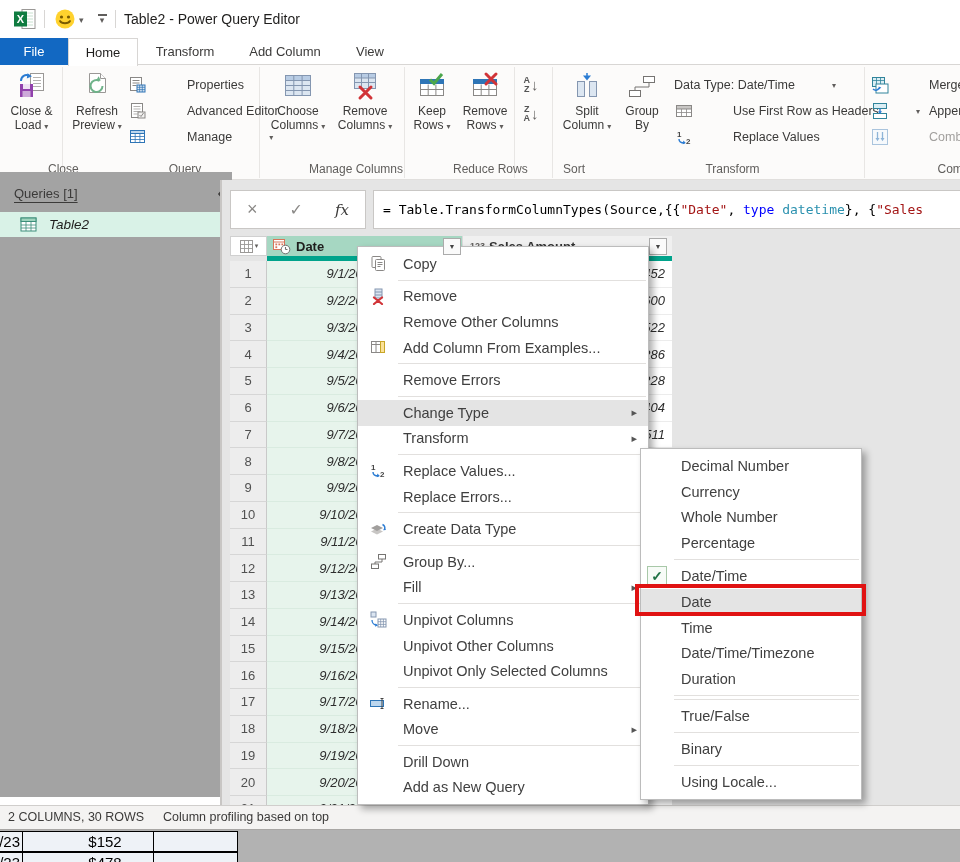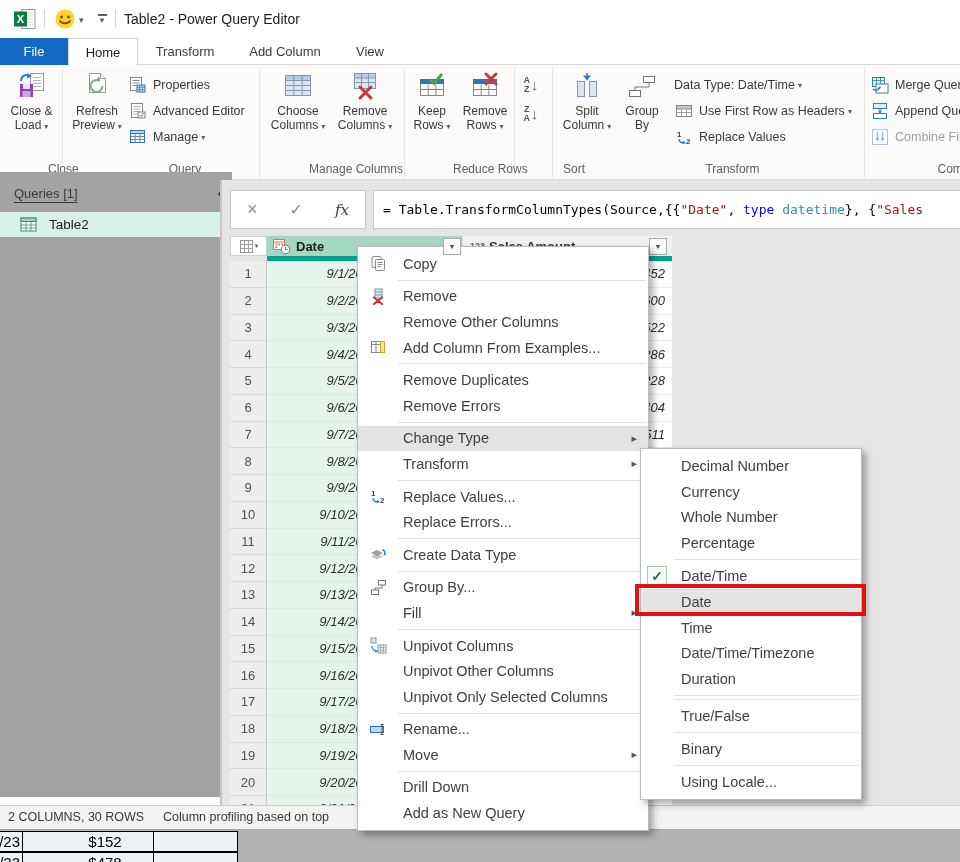--- a/index.html
+++ b/index.html
@@ -25,32 +25,32 @@
   .tab-home { left:68px; width:70px; background:#fff; border:1px solid #d8d6d4; border-bottom:none; height:28px; z-index:2; color:#1f1e1d; }
   .tab-transform { left:145px; width:80px; }
   .tab-addcol { left:238px; width:94px; }
   .tab-view { left:344px; width:52px; }
   
   .ribbon { position:absolute; left:0; top:65px; width:960px; height:115px; background:#fcfbfa; border-bottom:1px solid #e1dfdd; }
   .rgroup { position:absolute; top:2px; height:111px; border-right:1px solid #e8e6e4; }
   .glabel { position:absolute; bottom:2px; left:0; width:100%; text-align:center; font-size:12px; color:#605e5c; white-space:nowrap;padding-left:48px; }
   .big-btn { position:absolute; top:4px; text-align:center; font-size:12px; line-height:14px; color:#3b3a39; cursor:default; }
   .big-btn .bicon { height:33px; display:flex; align-items:flex-start; justify-content:center; }
-  .small-btn { position:absolute; left:0; height:22px; display:flex; align-items:center; font-size:12.5px; color:#3b3a39; white-space:nowrap; }
+  .small-btn { position:absolute; left:0; height:22px; display:flex; align-items:center; font-size:12.5px; color:#3b3a39; white-space:nowrap;gap:34px; }
   .small-btn .sicon { width:20px; margin-right:5px; display:flex; justify-content:center; }
   .dd { font-size:8px; color:#605e5c; margin-left:3px; }
   .sort-btn { position:absolute; left:0; width:32px; height:27px; display:flex; align-items:center; justify-content:center; }
   .sort-letters { font-size:9px; font-weight:bold; color:#555; line-height:9px; text-align:center; }
   .sort-arrow { font-size:15px; color:#6a6866; margin-left:1px; }
   .grayed { color:#a19f9d; }
   
   .queries-pane { position:absolute; left:0; top:172px; width:232px; height:625px; background:#a3a3a3; }
   .qp-header { position:absolute; left:14px; top:14px; font-size:13px; color:#3b3a39; text-decoration:underline; text-underline-offset:4px; }
   .qp-collapse { position:absolute; right:8px; top:10px; font-size:20px; color:#3b3a39; line-height:20px; }
-  .qp-item { position:absolute; left:0; top:40px; width:220px; height:25px; background:#d9f2e7; display:flex; align-items:center; font-size:13.5px; color:#1f1e1d; }
+  .qp-item { position:absolute; left:0; top:40px; width:220px; height:25px; background:#d9f2e7; display:flex; align-items:center; font-size:13.5px; color:#1f1e1d;font-style:italic; }
   .qp-item .qicon { margin:0 12px 0 20px; display:flex; }
   .splitter { position:absolute; left:220px; top:180px; width:2px; height:625px; background:#c8c6c4; }
   .canvas { position:absolute; left:222px; top:180px; width:738px; height:625px; background:#e5e5e5; }
   
   .fbtns { position:absolute; left:8px; top:10px; width:136px; height:39px; background:#fff; border:1px solid #c9c7c5; display:flex; align-items:center; justify-content:space-around; }
   .fbtn-x { font-size:18px; color:#8a8886; }
   .fbtn-check { font-size:16px; color:#8a8886; }
   .fbtn-fx { font-family:"DejaVu Serif", serif; font-style:italic; font-size:15px; color:#3b3a39; }
   .fbox { position:absolute; left:151px; top:10px; width:592px; height:39px; background:#fff; border:1px solid #c9c7c5; display:flex; align-items:center; padding-left:9px; overflow:hidden;
           font-family:"DejaVu Sans Mono", monospace; font-size:13px; white-space:pre; }
@@ -580,23 +580,20 @@
           <svg width="17" height="17" viewBox="0 0 17 17">
             <rect x="1.5" y="2.5" width="13" height="11" fill="#fff" stroke="#8a8886"></rect>
             <path d="M1.5 5.5h13M6 2.5v11" stroke="#8a8886"></path>
             <rect x="10.5" y="2.5" width="4" height="11" fill="#fbe199" stroke="#c8a628"></rect>
           </svg>
         </span>
         <span class="mi-label">Add Column From Examples...</span>
       </div>
       <div class="menu-sep"></div>
       <div class="menu-item">
-        <span class="mi-label">Remove Duplicates</span>
-      </div>
-      <div class="menu-item">
         <span class="mi-label">Remove Errors</span>
       </div>
       <div class="menu-sep"></div>
       <div class="menu-item hovered">
         <span class="mi-label">Change Type</span>
         <span class="mi-arrow">▸</span>
       </div>
       <div class="menu-item">
         <span class="mi-label">Transform</span>
         <span class="mi-arrow">▸</span>

